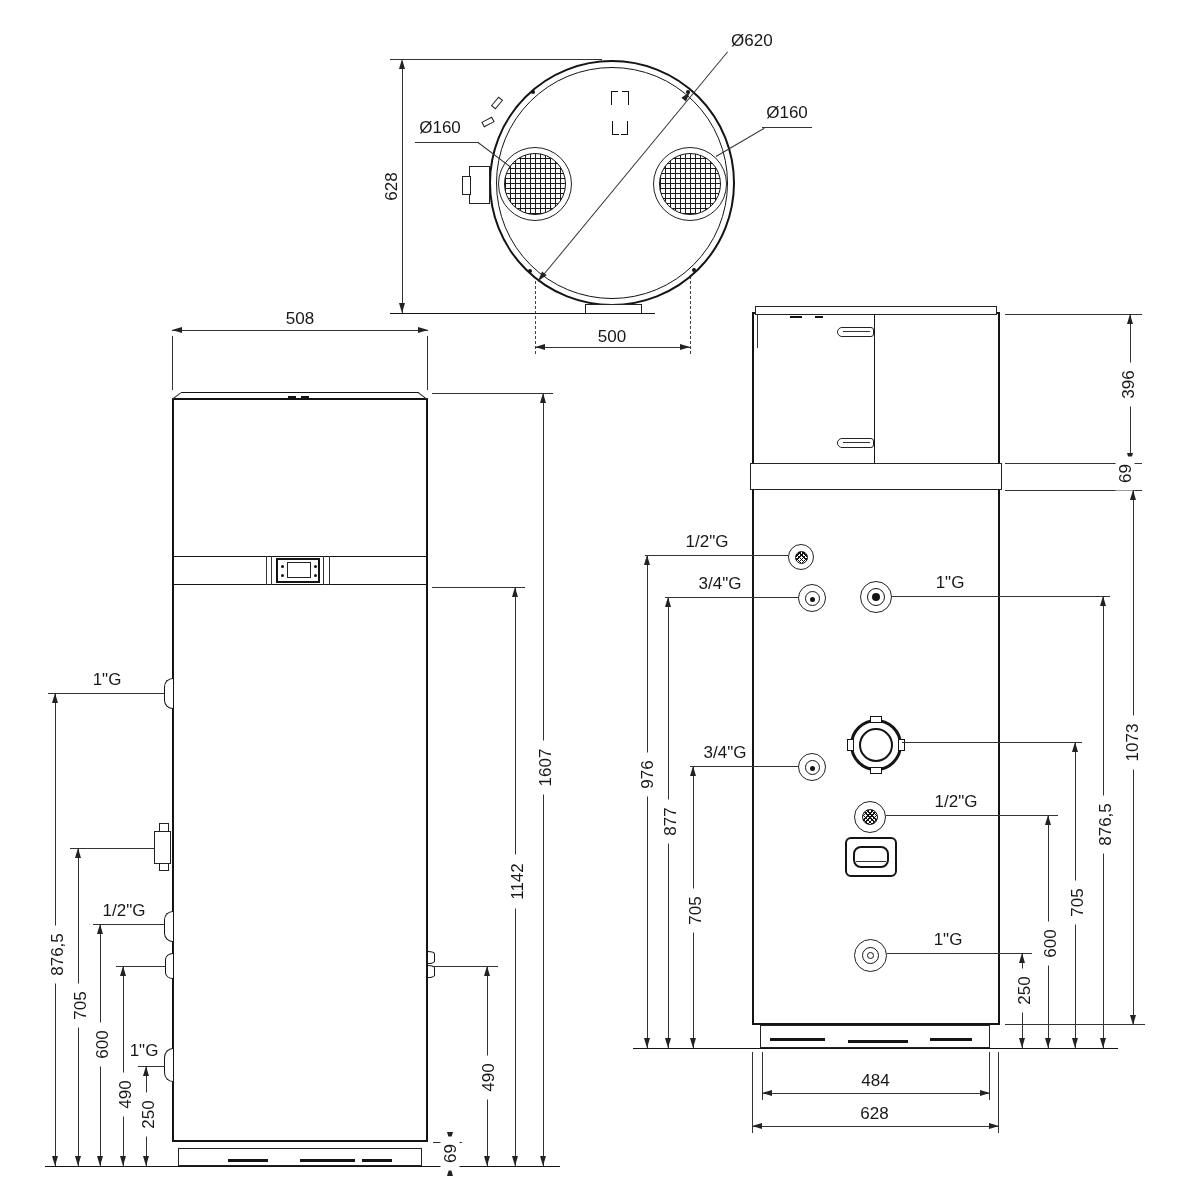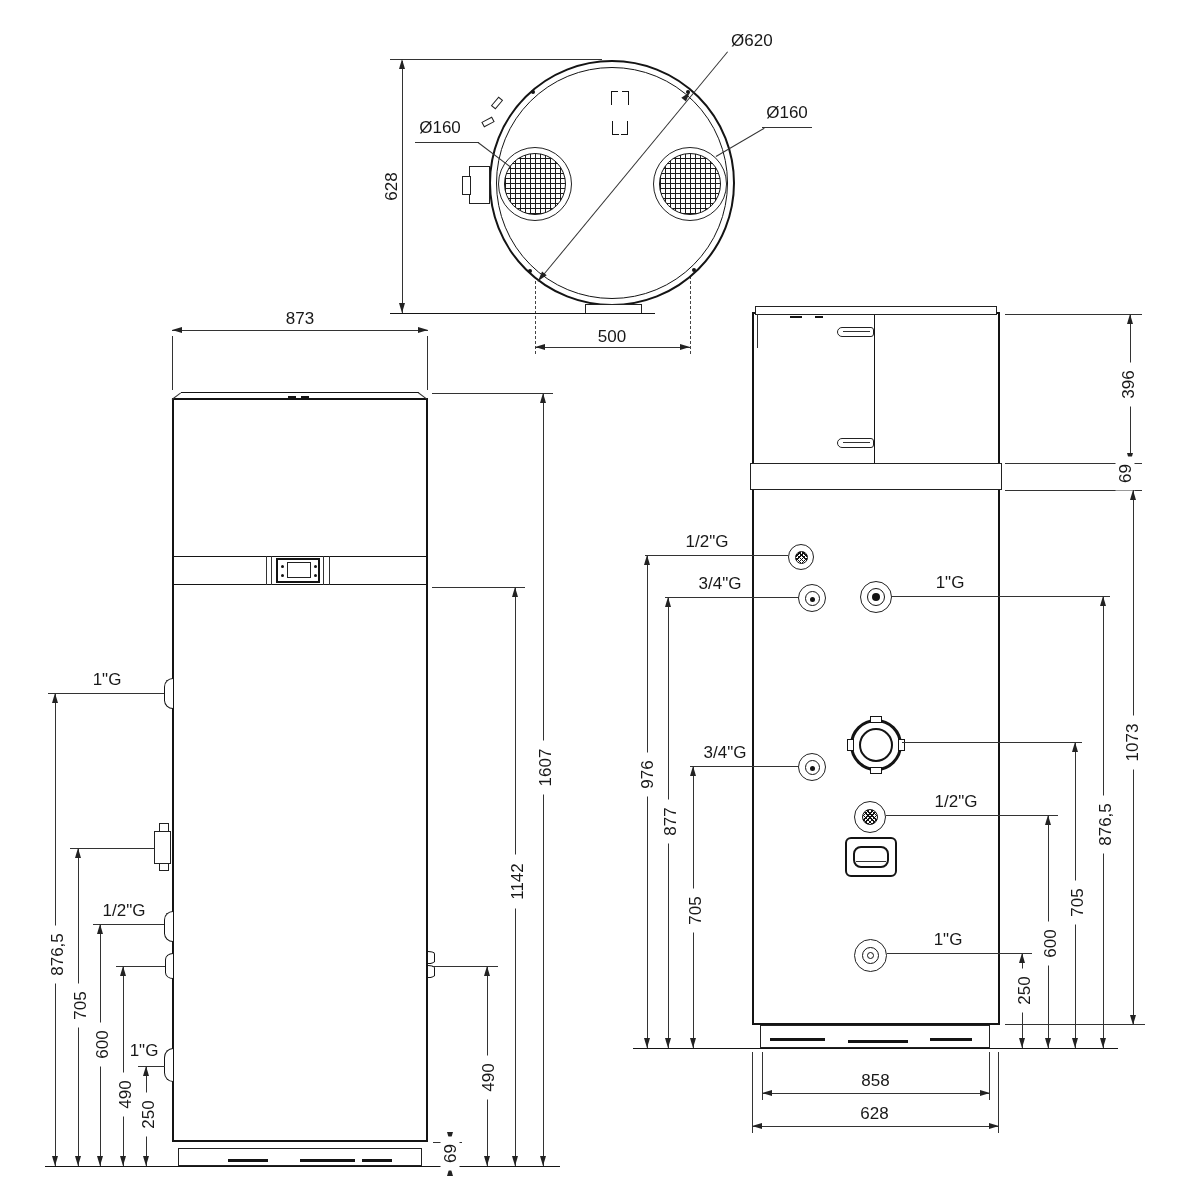--- a/index.html
+++ b/index.html
@@ -131,21 +131,21 @@
     <div class="bumpL" style="left:165px;top:953px;width:8px;height:26px"></div>
     <div class="bumpL" style="left:164px;top:1048px;width:9px;height:34px"></div>
     <div class="bumpR" style="left:428px;top:951px;width:7px;height:13px"></div>
     <div class="bumpR" style="left:428px;top:965px;width:7px;height:13px"></div>
 
     <div class="hl" style="left:172px;top:330px;width:256px"></div>
     <div class="al" style="left:172px;top:327px"></div>
     <div class="ar" style="left:418px;top:327px"></div>
     <div class="vl" style="left:172px;top:336px;height:54px"></div>
     <div class="vl" style="left:427px;top:336px;height:54px"></div>
-    <div class="lbl" style="left:280px;top:309px;width:40px">873</div>
+    <div class="lbl" style="left:280px;top:309px;width:40px">508</div>
 
     <div class="hl t2" style="left:45px;top:1166px;width:515px;height:1.4px"></div>
 
     <div class="hl" style="left:48px;top:693px;width:116px"></div>
     <div class="hl" style="left:70px;top:848px;width:84px"></div>
     <div class="hl" style="left:93px;top:924px;width:71px"></div>
     <div class="hl" style="left:116px;top:966px;width:49px"></div>
     <div class="hl" style="left:138px;top:1066px;width:27px"></div>
 
     <div class="vl" style="left:55px;top:693px;height:473px"></div>
@@ -319,21 +319,21 @@
     <div class="vl" style="left:1133px;top:490px;height:535px"></div>
     <div class="au" style="left:1130px;top:490px"></div>
     <div class="ad" style="left:1130px;top:1015px"></div>
     <div class="lbl vlbl bg" style="left:1105px;top:733px;width:50px">1073</div>
 
     <div class="vl" style="left:762px;top:1052px;height:48px"></div>
     <div class="vl" style="left:989px;top:1052px;height:48px"></div>
     <div class="hl" style="left:762px;top:1093px;width:228px"></div>
     <div class="al" style="left:762px;top:1090px"></div>
     <div class="ar" style="left:980px;top:1090px"></div>
-    <div class="lbl" style="left:853px;top:1071px;width:45px">858</div>
+    <div class="lbl" style="left:853px;top:1071px;width:45px">484</div>
 
     <div class="vl" style="left:752px;top:1052px;height:81px"></div>
     <div class="vl" style="left:998px;top:1052px;height:81px"></div>
     <div class="hl" style="left:752px;top:1126px;width:247px"></div>
     <div class="al" style="left:752px;top:1123px"></div>
     <div class="ar" style="left:989px;top:1123px"></div>
     <div class="lbl" style="left:852px;top:1104px;width:45px">628</div>
   </div>
 
 </div>

